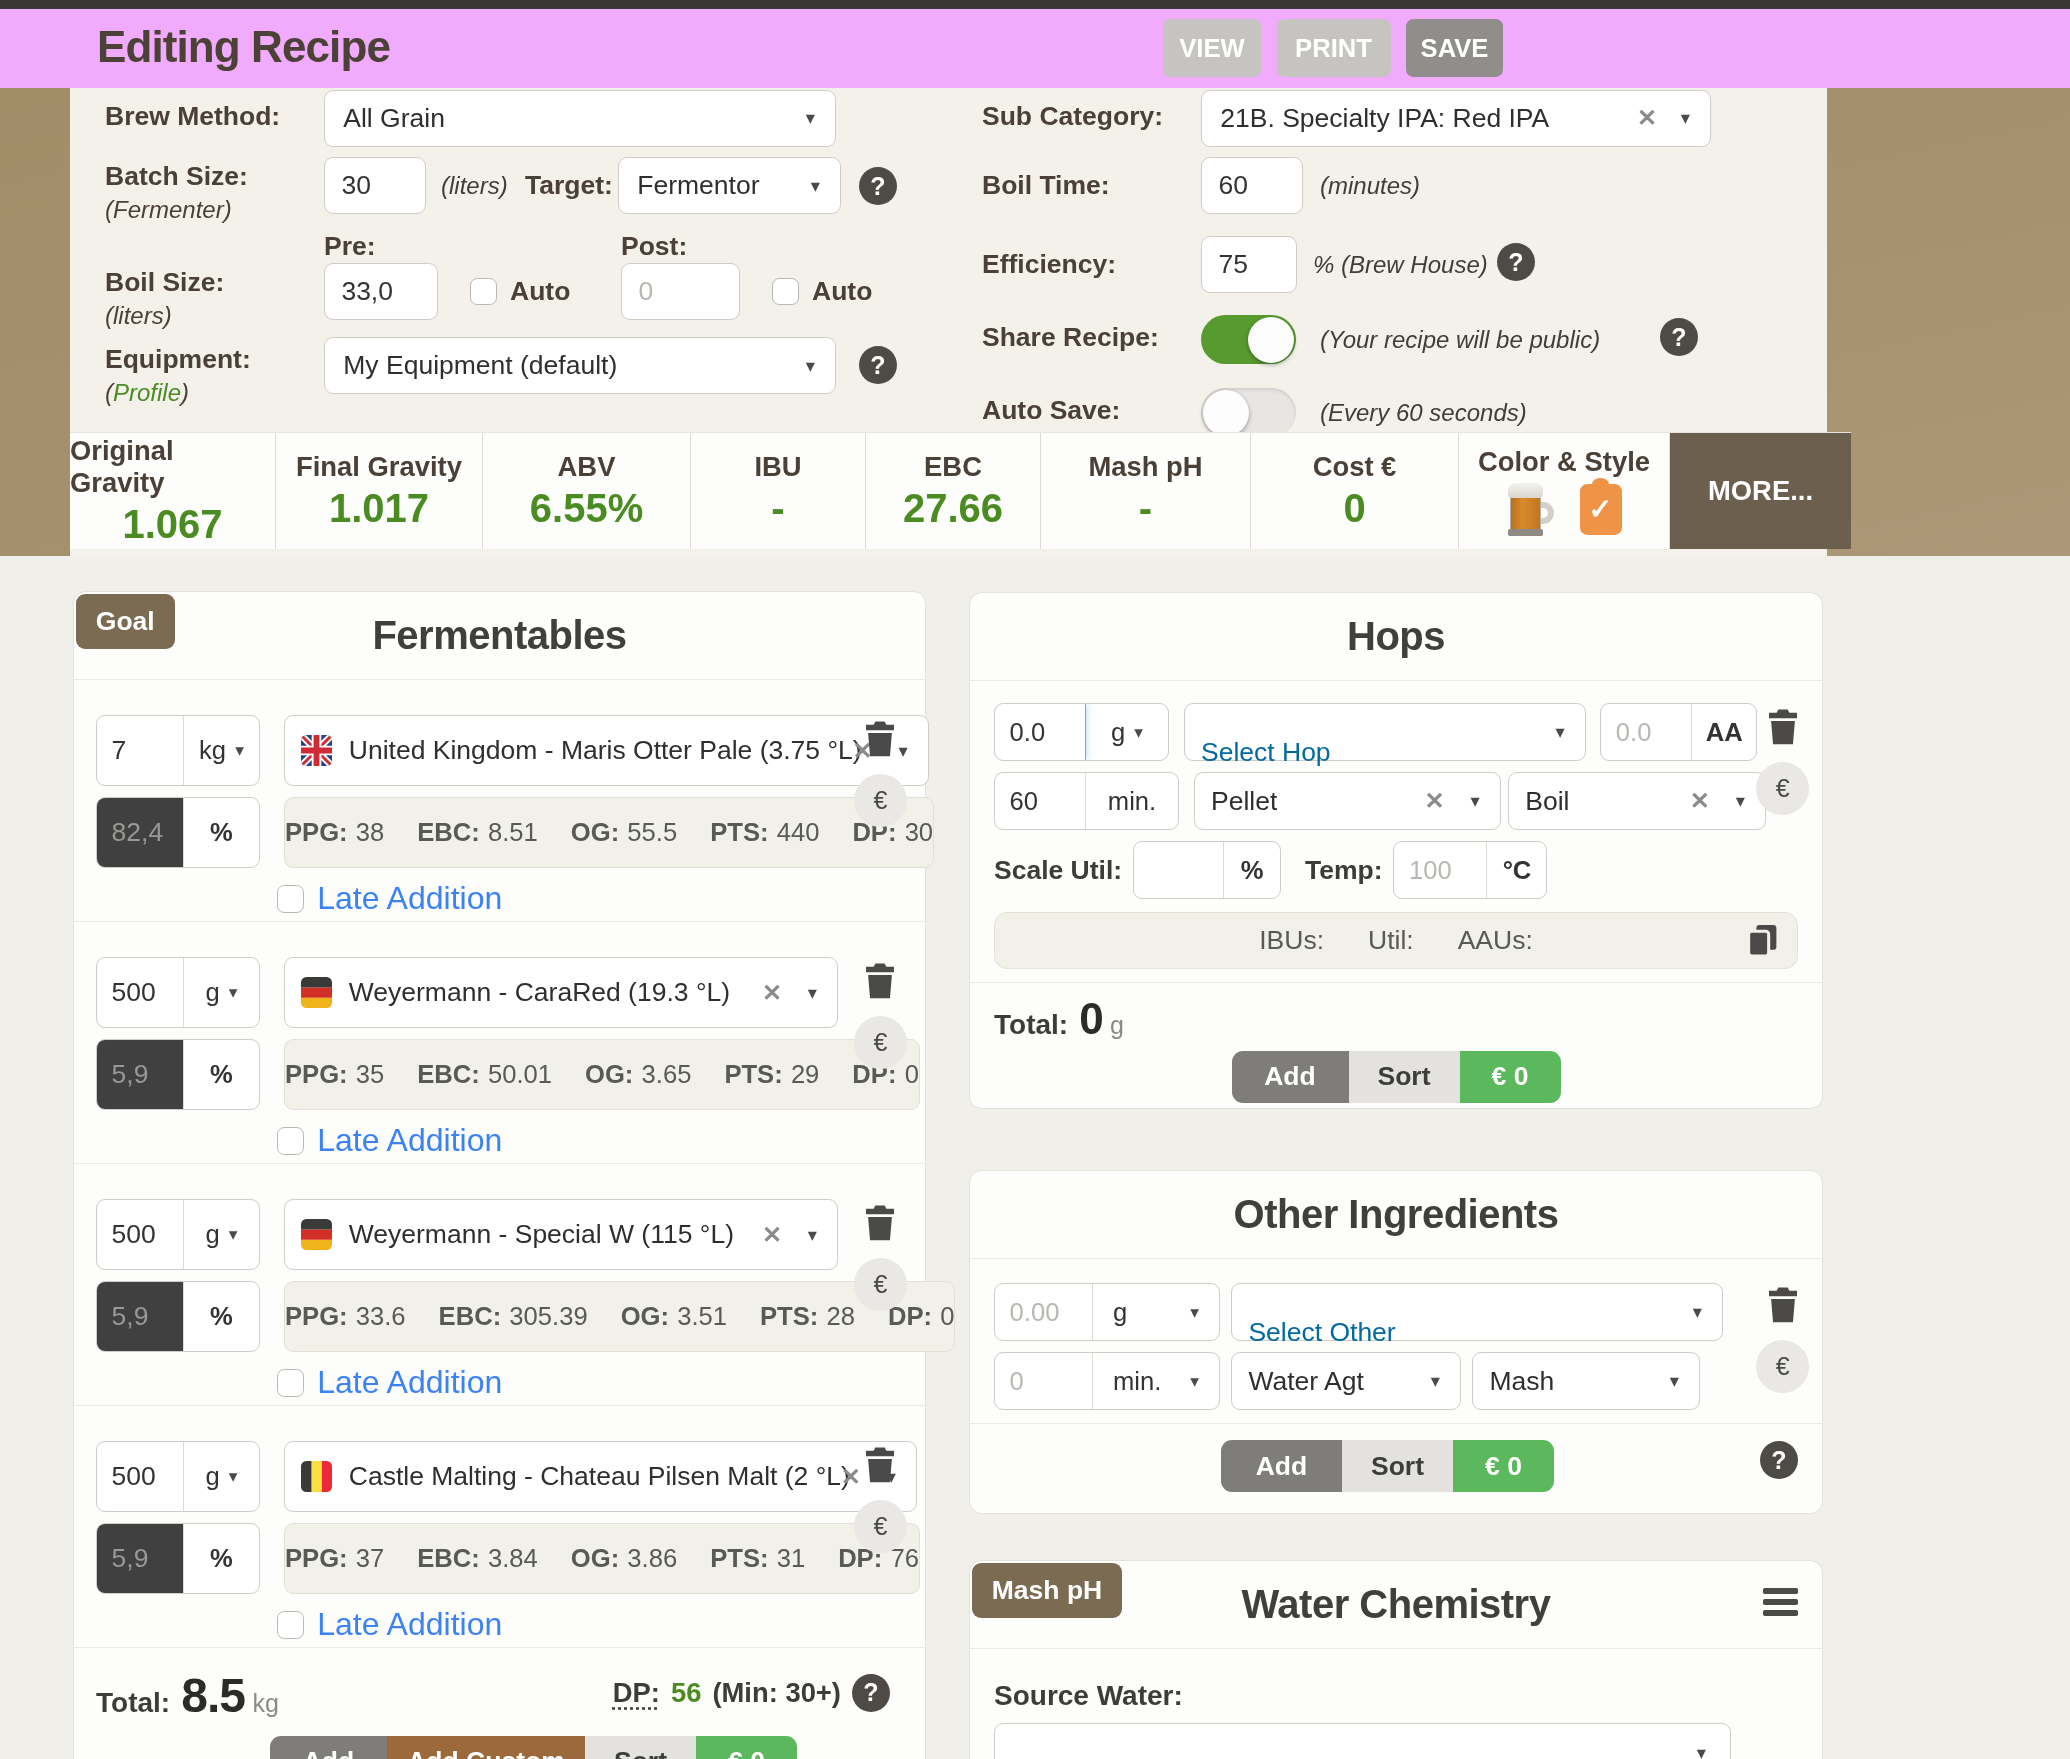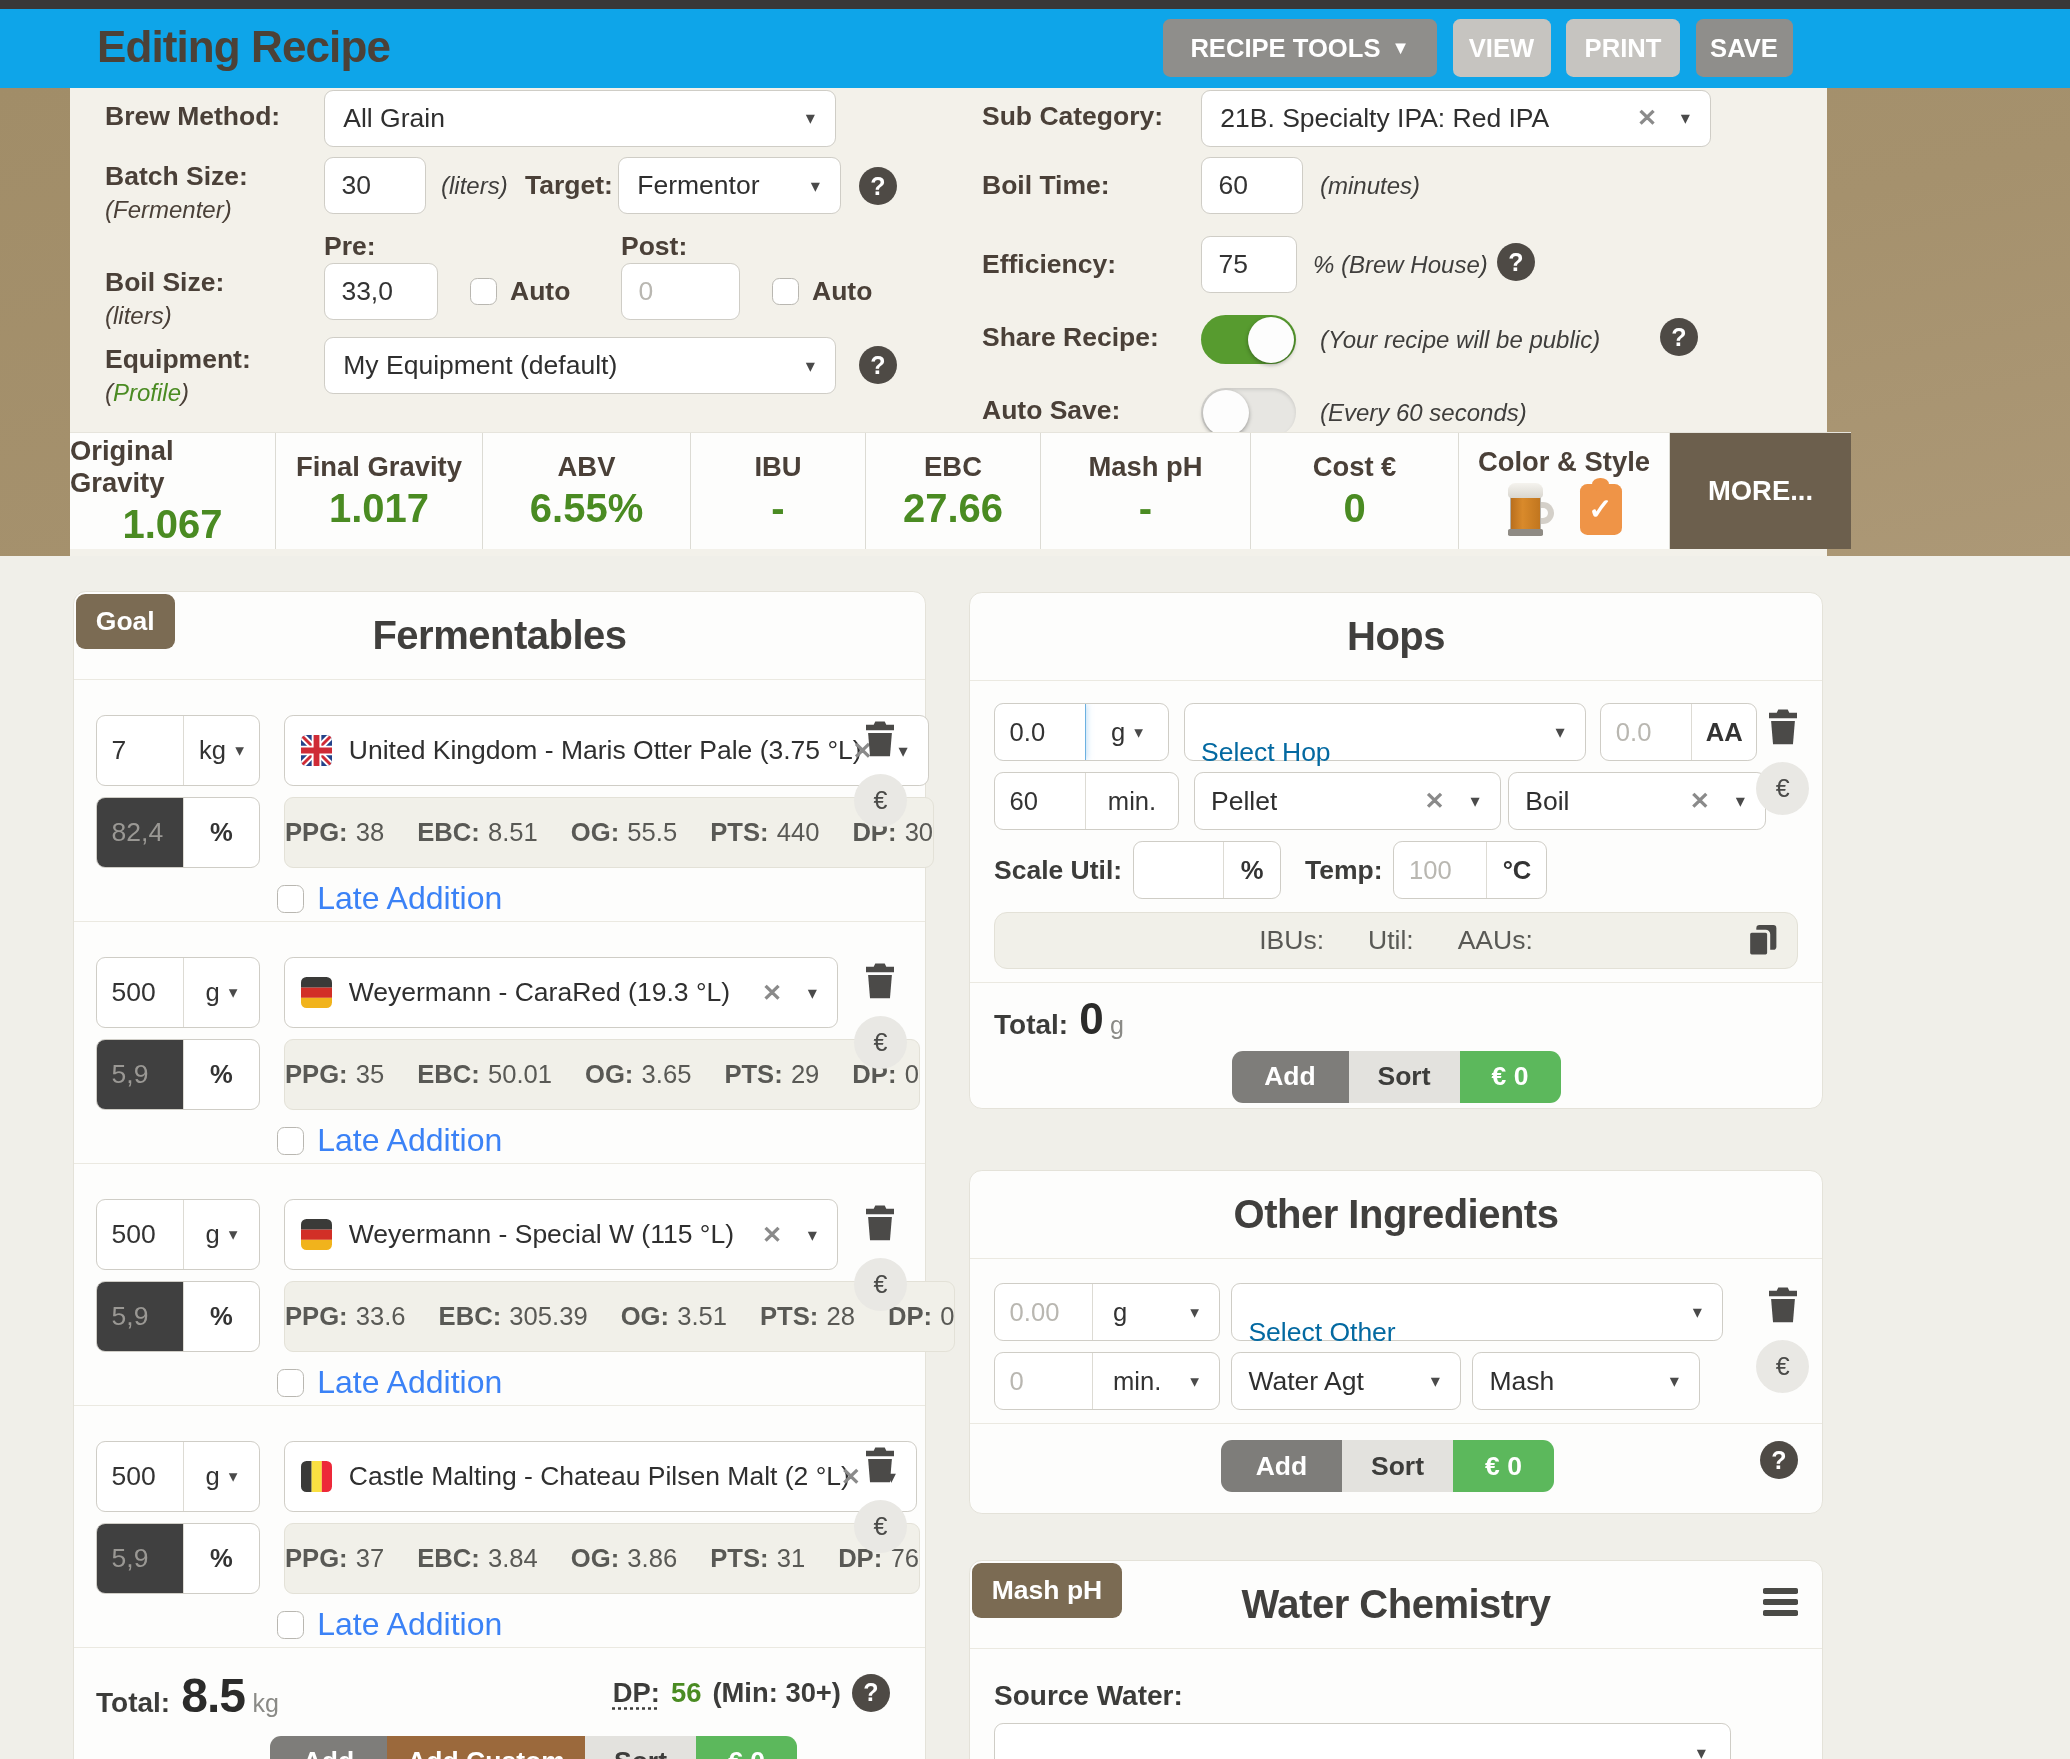--- a/index.html
+++ b/index.html
@@ -1,21 +1,21 @@
 <!DOCTYPE html>
 <html style="font-size:14.6px"><head>
 <meta charset="utf-8">
 <style>
   * { margin:0; padding:0; box-sizing:border-box; }
   html,body { width:2071px; height:1760px; overflow:hidden; }
   body { font-family:"Liberation Sans", sans-serif; background:#f0efe9; position:relative; color:#3f3e3c; }
 
   
   .topstrip { position:absolute; top:0; left:0; width:2071px; height:9.1px; background:#393837; }
-  .header { position:absolute; top:9.1px; left:0; width:2071px; height:79px; background:#0ea5e9; }
+  .header { position:absolute; top:9.1px; left:0; width:2071px; height:79px; background:#f0abfc; }
   .page-title { position:absolute; left:97px; top:12.8px; font-size:44px; font-weight:bold; color:#4c4137; letter-spacing:-0.9px; }
   .hbtns { position:absolute; left:1163px; top:10px; display:flex; gap:15.5px; }
   .hbtn { height:58px; border:none; border-radius:7.3px; color:#fff; font-weight:bold; font-size:25.6px;
           font-family:"Liberation Sans",sans-serif; display:flex; align-items:center; justify-content:center; cursor:pointer; }
   .hbtn.dark { background:#8f8e8b; }
   .hbtn.light { background:#c6c4c0; }
   .hbtn .solid-caret { font-size:18.3px; margin-left:11px; }
 
   
   .hero { position:absolute; top:88px; left:0; width:2071px; height:468px;
@@ -157,24 +157,20 @@
 
   .oq { position:absolute; right:24px; top:270px; }
 </style>
 </head>
 <body>
 
 <div class="topstrip"></div>
 <div class="header">
   <div class="page-title">Editing Recipe</div>
   <div class="hbtns">
-    <button class="hbtn dark" style="width:274px">
-      <span>RECIPE TOOLS</span>
-      <span class="solid-caret">▼</span>
-    </button>
     <button class="hbtn light" style="width:98px">VIEW</button>
     <button class="hbtn light" style="width:114px">PRINT</button>
     <button class="hbtn dark" style="width:97px">SAVE</button>
   </div>
 </div>
 
 <div class="hero">
   <div class="panel">
 
     <div class="flabel" style="left:35px; top:12.8px">Brew Method:</div>

